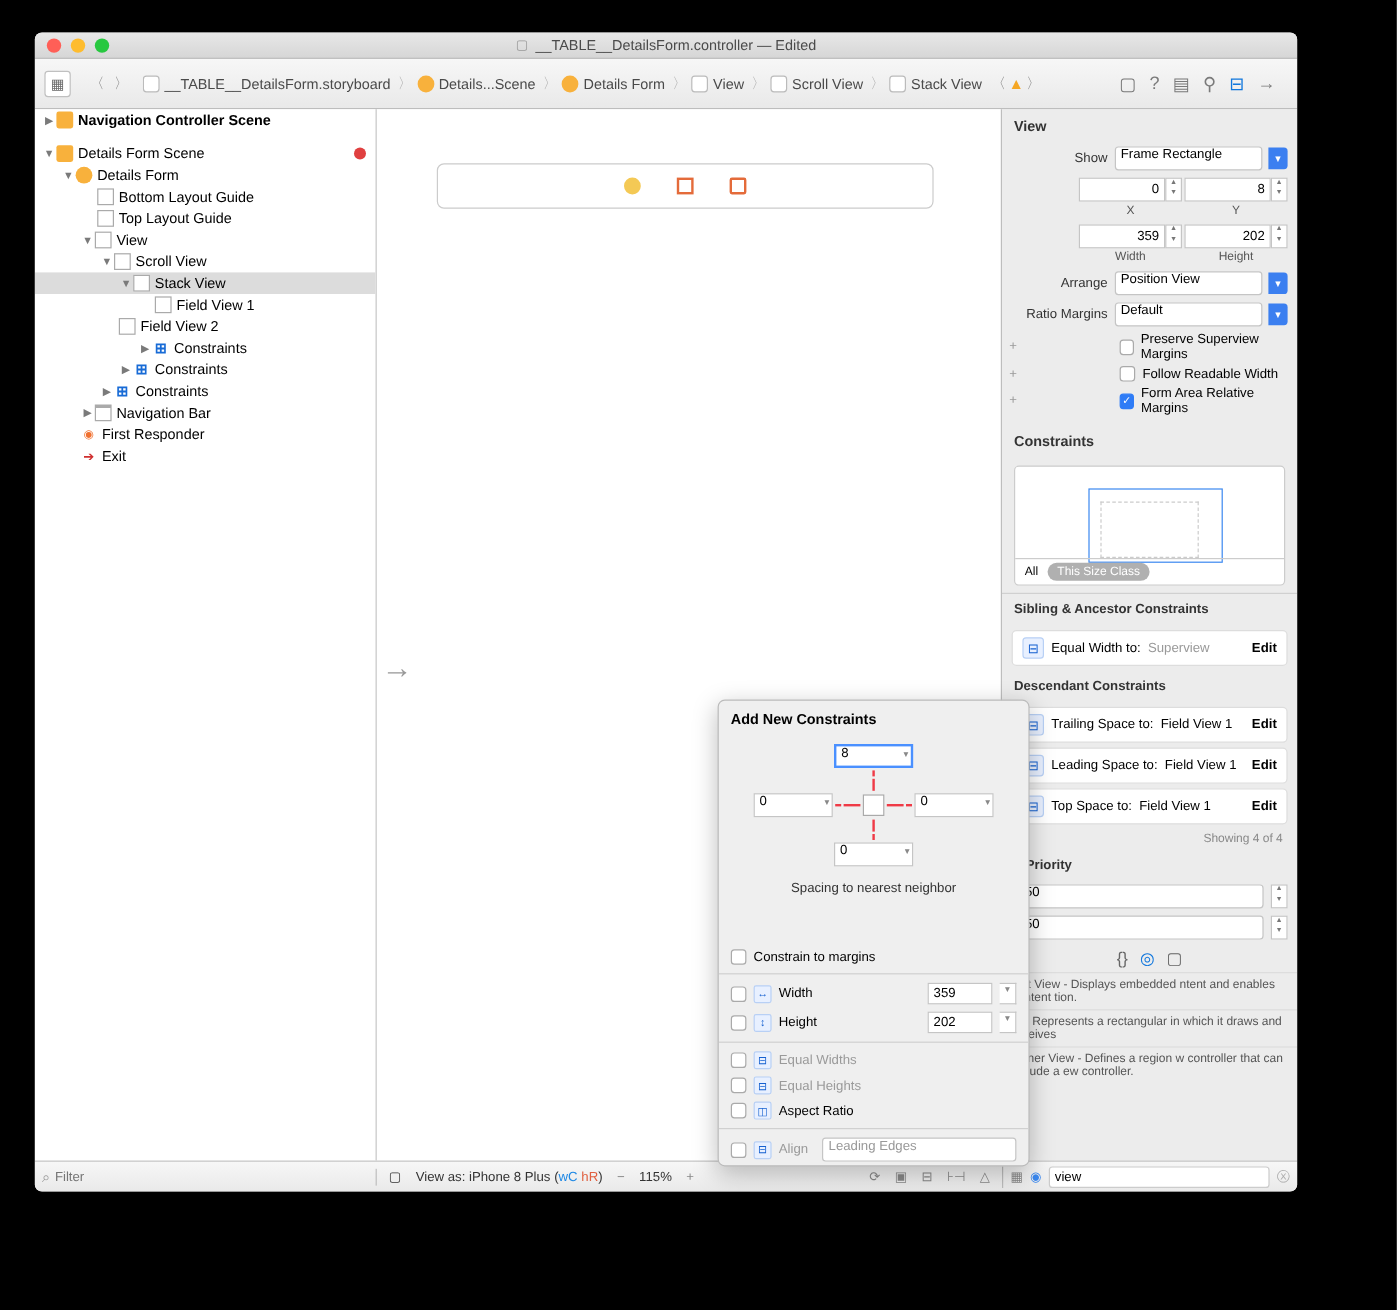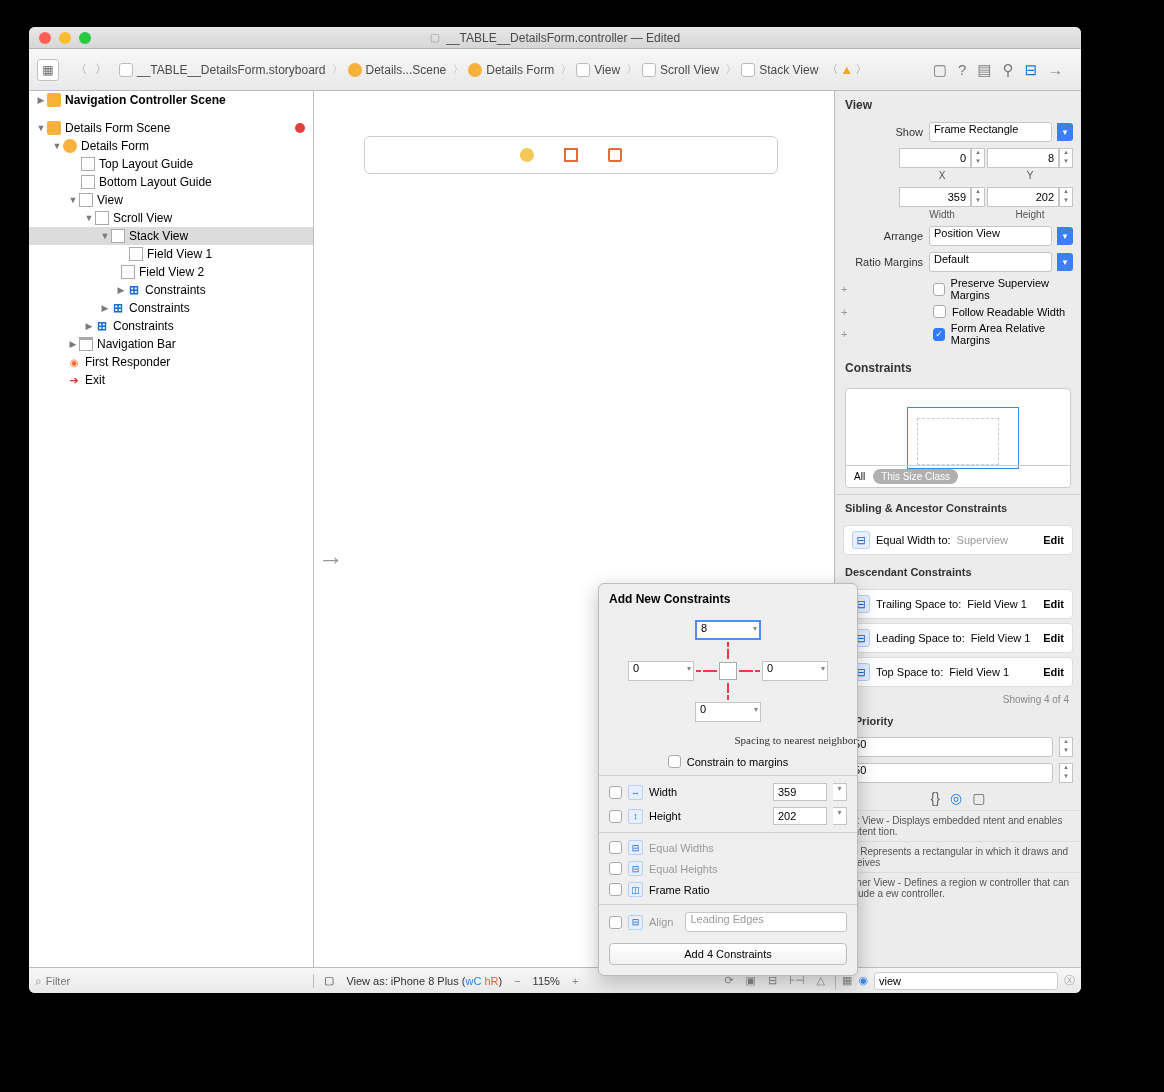--- a/index.html
+++ b/index.html
@@ -92,21 +92,21 @@
 .pinrow { display: flex; justify-content: center; align-items: center; gap: 2px; margin: 2px 0; }
 .pinfield { width: 66px; height: 20px; background: #fff; border: 1px solid #c5c5c5; font-size: 11px; text-align: left; padding: 0 4px; position: relative; }
 .pinfield.top { border: 2px solid #4a90ff; }
 .pinfield .dd { position: absolute; right: 2px; top: 2px; color: #888; font-size: 8px; }
 .pin-center { width: 18px; height: 18px; background: #fff; border: 1px solid #aaa; }
 .pin-bar { background: #ef3a46; }
 .pin-bar.h { width: 14px; height: 2px; }
 .pin-bar.v { width: 2px; height: 10px; display: inline-block; }
 .pin-tick { width: 5px; height: 2px; background: #ef3a46; }
 .pin-tick.v { width: 2px; height: 5px; }
-.pop-label { text-align: right; padding: 2px 0 6px 0; color: #333; font-family: Liberation Serif, serif; }
+.pop-label { text-align: center; padding: 2px 0 6px 0; color: #333; }
 .pop-check { display: flex; align-items: center; padding: 3px 10px; gap: 6px; }
 .pop-check input { width: 54px; height: 18px; border: 1px solid #c5c5c5; font-size: 11px; text-align: left; padding: 0 4px; margin-left: auto; }
 .pop-check .dd2 { width: 14px; height: 18px; border: 1px solid #c5c5c5; background: #fff; font-size: 8px; text-align: center; color: #888; border-left: none; }
 .divider { border-top: 1px solid #d0d0d0; margin: 4px 0; }
 .pop-check.dis { color: #9a9a9a; }
 .pop-check .attricon { width: 15px; height: 15px; background: #e8f0ff; border: 1px solid #b8d0f5; border-radius: 2px; color: #1560d0; font-size: 9px; display: flex; align-items: center; justify-content: center; }
 .addbtn { margin: 8px 10px 10px 10px; height: 22px; background: linear-gradient(#fff,#f1f1f1); border: 1px solid #bbb; border-radius: 4px; text-align: center; line-height: 20px; font-size: 11px; }
 .funnel { font-size: 12px; color: #999; margin-right: 4px; }
 .library-row { display: flex; gap: 10px; justify-content: center; padding: 4px 0; color: #666; font-size: 14px; }
 .library-row .act { color: #1177dd; }
@@ -196,46 +196,46 @@
           <span style="font-weight:400">Details Form Scene</span>
           <span class="stop-dot"></span>
         </div>
       <div class="orow" style="padding-left:22px">
           <span class="disc">▼</span>
           <span class="ic circ"></span>
           <span>Details Form</span>
         </div>
       <div class="orow" style="padding-left:52px">
           <span class="ic box"></span>
+          <span>Bottom Layout Guide</span>
+        </div>
+      <div class="orow" style="padding-left:52px">
+          <span class="ic box"></span>
           <span>Top Layout Guide</span>
-        </div>
-      <div class="orow" style="padding-left:52px">
-          <span class="ic box"></span>
-          <span>Bottom Layout Guide</span>
         </div>
       <div class="orow" style="padding-left:38px">
           <span class="disc">▼</span>
           <span class="ic box"></span>
           <span>View</span>
         </div>
       <div class="orow" style="padding-left:54px">
           <span class="disc">▼</span>
           <span class="ic box"></span>
           <span>Scroll View</span>
         </div>
       <div class="orow selected" style="padding-left:70px">
           <span class="disc">▼</span>
           <span class="ic box"></span>
           <span>Stack View</span>
         </div>
       <div class="orow" style="padding-left:100px">
           <span class="ic box"></span>
           <span>Field View 1</span>
         </div>
-      <div class="orow" style="padding-left:92px">
+      <div class="orow" style="padding-left:70px">
           <span class="ic box"></span>
           <span>Field View 2</span>
         </div>
       <div class="orow" style="padding-left:86px">
           <span class="disc">▶</span>
           <span class="ic constraint">⊞</span>
           <span>Constraints</span>
         </div>
       <div class="orow" style="padding-left:70px">
           <span class="disc">▶</span>
@@ -471,21 +471,21 @@
         <span class="pin-bar v"></span>
       </div>
     <div class="pinrow">
         <span class="pin-tick v"></span>
       </div>
     <div class="pinrow">
         <div class="pinfield"><span>0</span><span class="dd">▾</span></div>
       </div>
   </div>
   <div class="pop-label">Spacing to nearest neighbor</div>
-  <div class="pop-check" style="justify-content:center;">
+  <div class="pop-check" style="margin-top:36px;">
       <span class="chk"></span>
       <span>Constrain to margins</span>
     </div>
   <div class="divider"></div>
   <div class="pop-check">
       <span class="chk"></span>
       <span class="attricon">↔</span>
       <span>Width</span>
       <input value="359" style="">
       <span class="dd2">▾</span>
@@ -504,23 +504,22 @@
       <span>Equal Widths</span>
     </div>
   <div class="pop-check dis">
       <span class="chk"></span>
       <span class="attricon">⊟</span>
       <span>Equal Heights</span>
     </div>
   <div class="pop-check">
       <span class="chk"></span>
       <span class="attricon">◫</span>
-      <span>Frame Ratio</span>
+      <span>Aspect Ratio</span>
     </div>
   <div class="divider"></div>
   <div class="pop-check dis">
       <span class="chk"></span>
       <span class="attricon">⊟</span>
       <span>Align</span>
       <div class="selectbox" style="flex:1;margin-left:6px;color:#999;">Leading Edges</div>
     </div>
-  <div class="addbtn">Add 4 Constraints</div>
 </div>
 
 </body></html>

